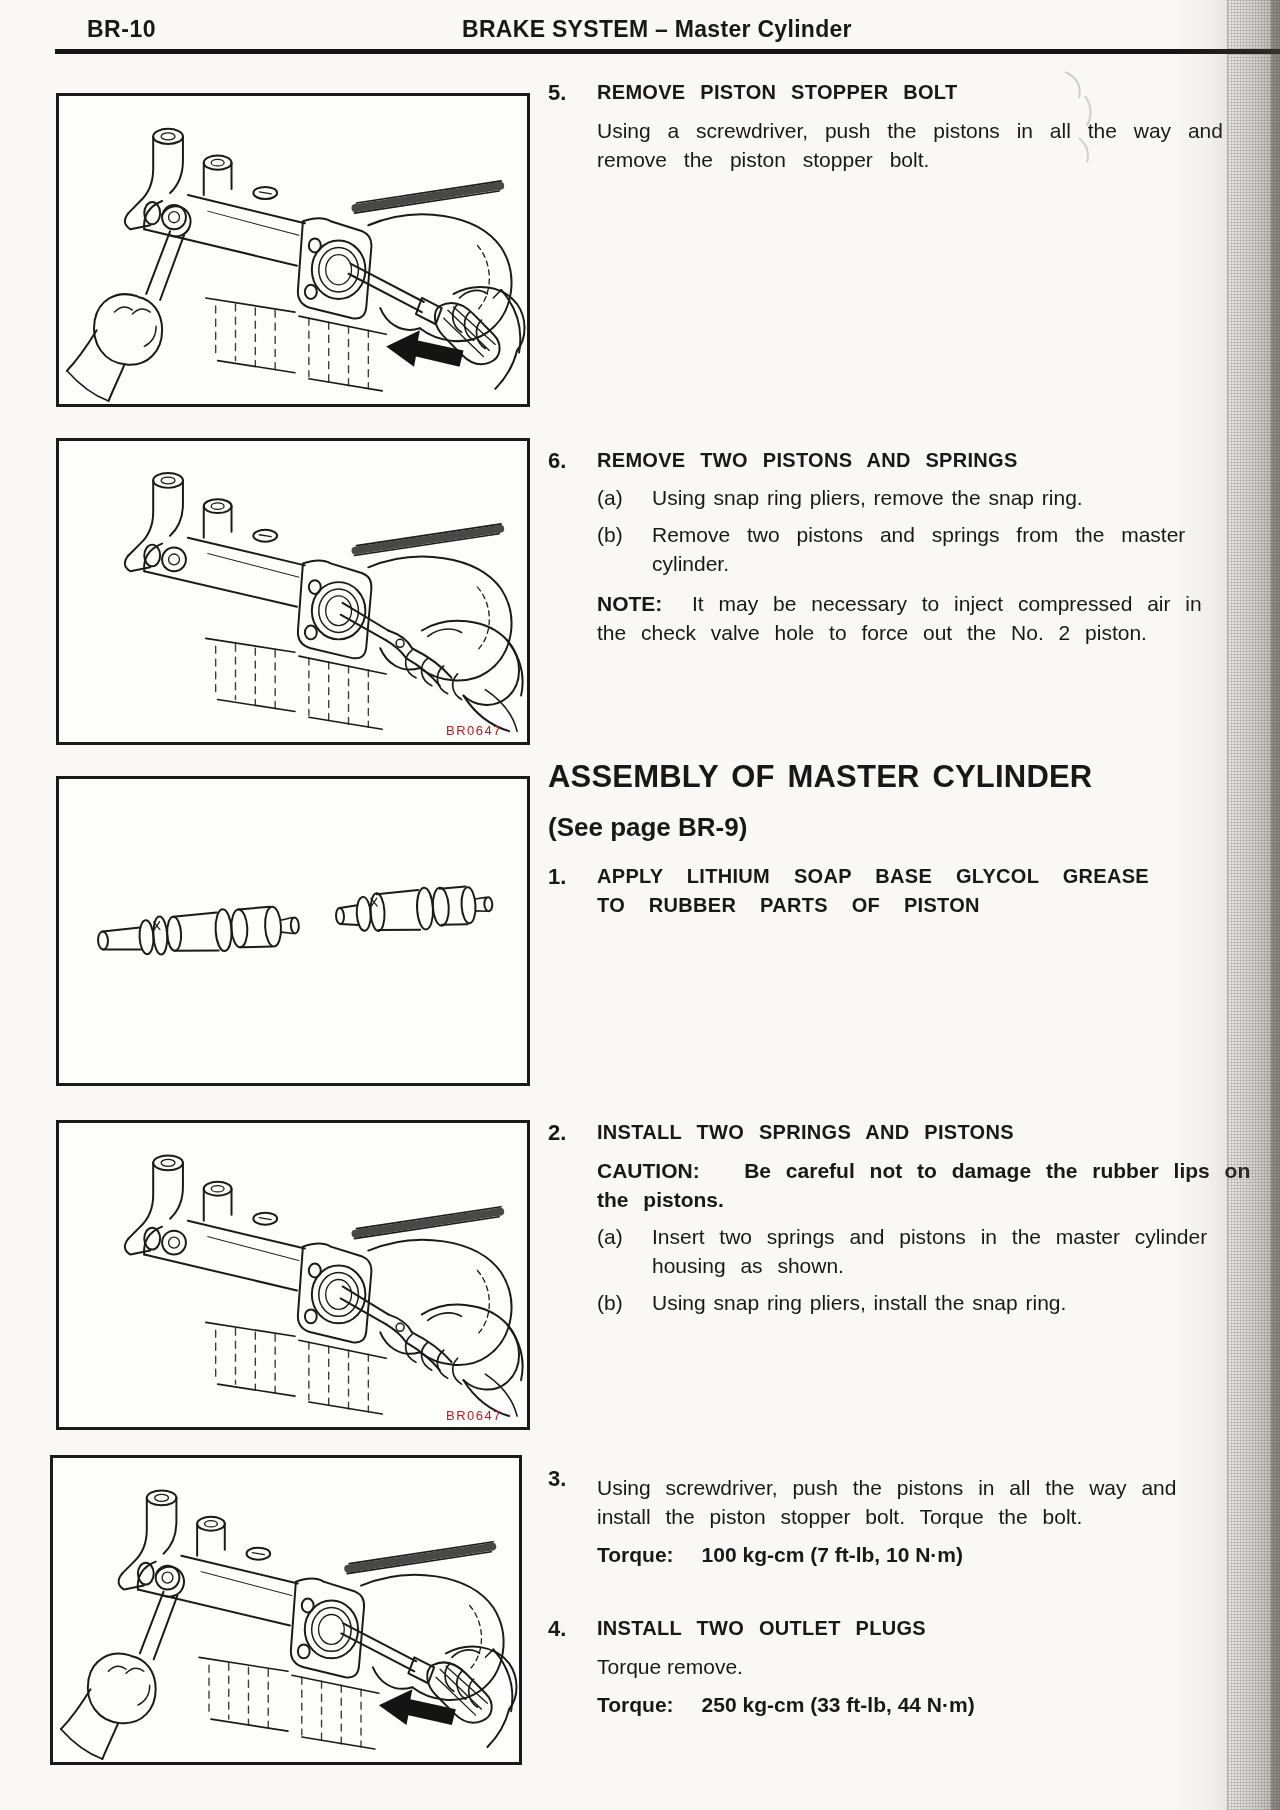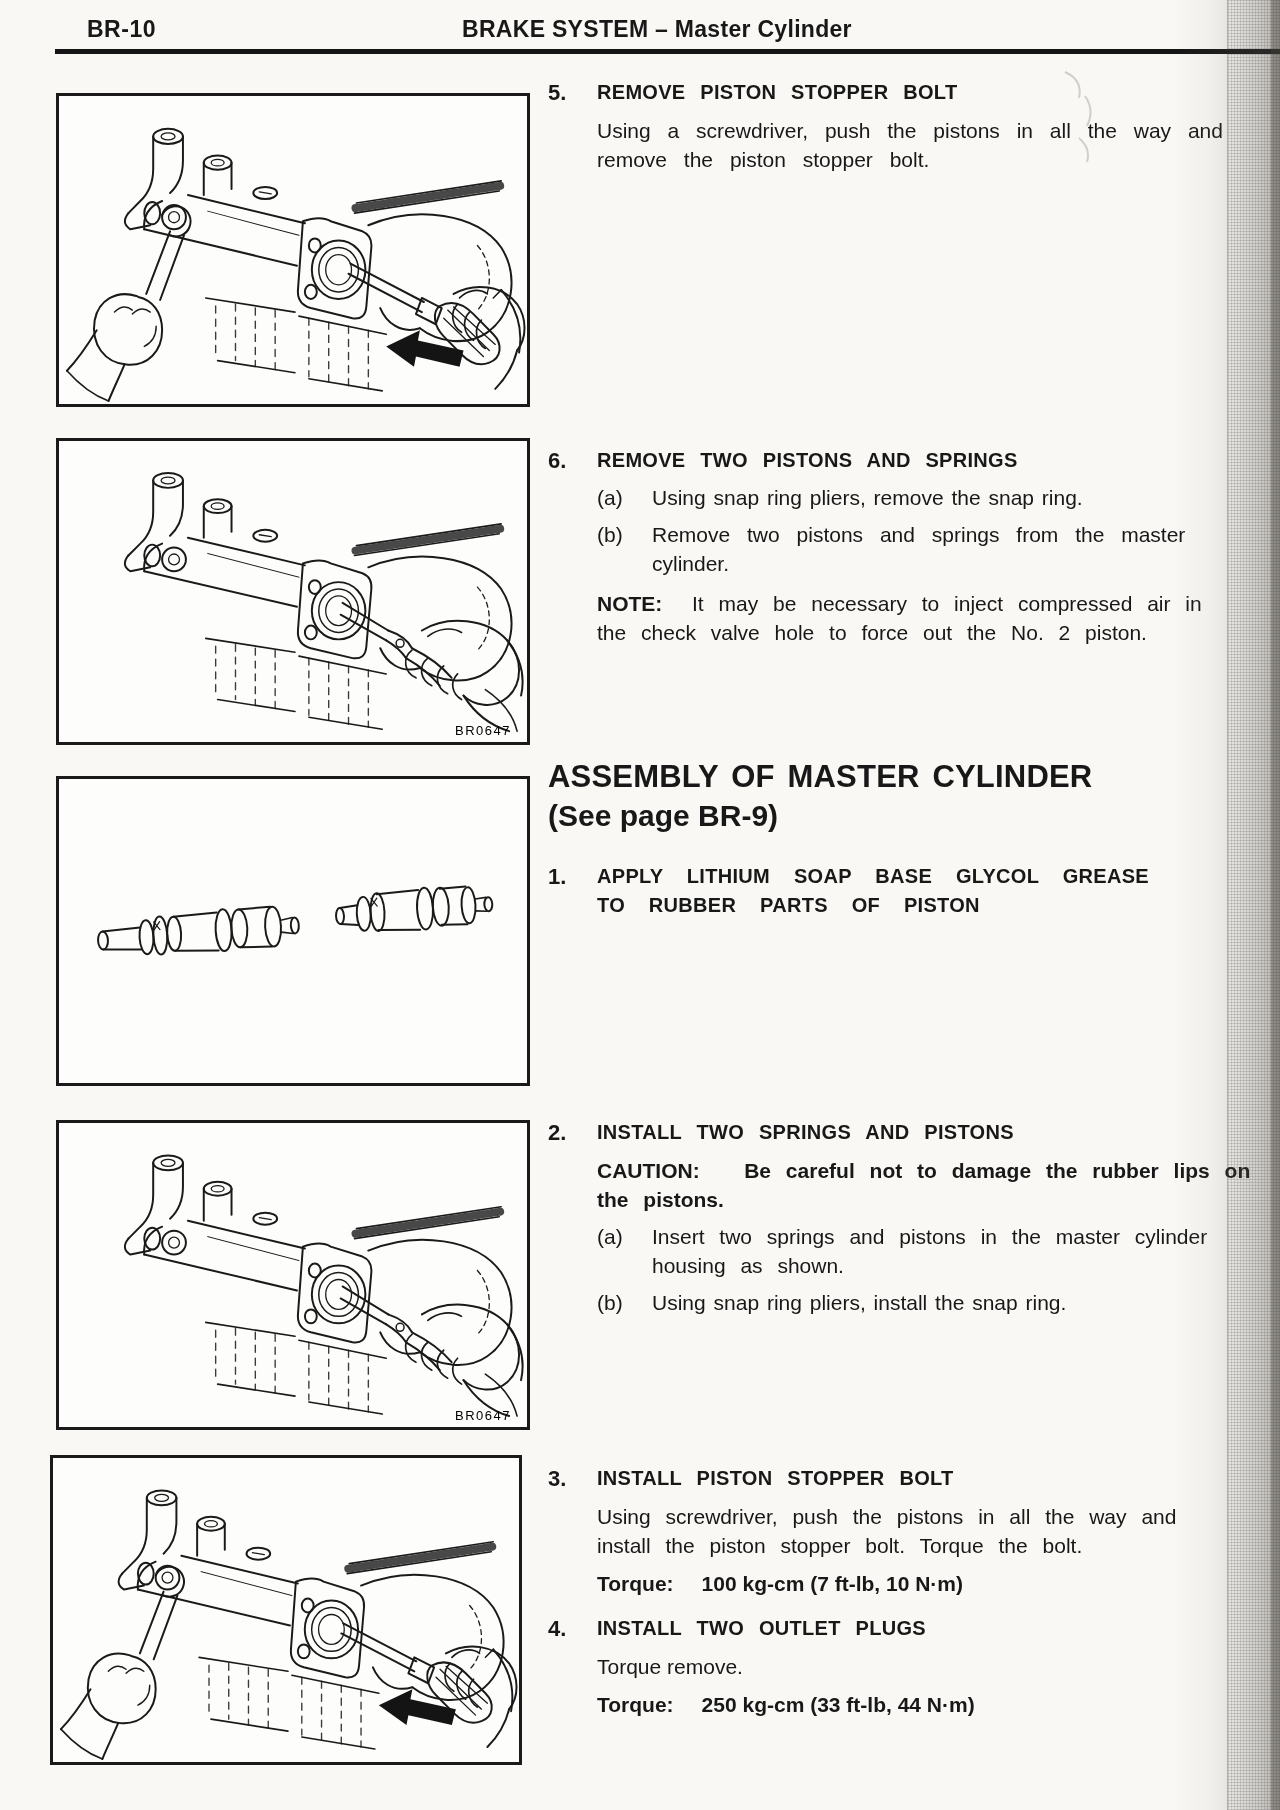--- a/index.html
+++ b/index.html
@@ -8,39 +8,39 @@
     background:#f9f8f5; overflow:hidden;
     font-family:"Liberation Sans", sans-serif; color:#181818;
   }
   
   .pgnum{position:absolute; left:57px; top:16px; font-size:23px; font-weight:700; letter-spacing:.5px;margin-left:30px;}
   .ptitle{position:absolute; left:462px; top:16px; font-size:23px; font-weight:700; letter-spacing:.3px;}
   .hrule{position:absolute; left:55px; top:49px; width:1225px; height:5px; background:#151515;}
   
   .fig{position:absolute; box-sizing:border-box; background:#fdfdfc; border:3px solid #1a1a1a;}
   .fig svg{display:block; width:100%; height:100%;}
-  .fig-label{position:absolute; right:16px; bottom:4px; font-size:13px; letter-spacing:1.5px; color:#000000;}
+  .fig-label{position:absolute; right:25px; bottom:4px; font-size:13px; letter-spacing:1.5px; color:#b91c1c;}
   
   .block{position:absolute; left:548px; width:722px; font-size:21px; line-height:29px;}
   .srow{display:flex;}
   .sn{flex:none; width:49px; font-weight:700; font-size:22px;}
   .sc{flex:1; min-width:0;}
   .heading{font-weight:700; font-size:20px; letter-spacing:.3px; word-spacing:9px;}
   .lines{white-space:pre-line;}
   .body{margin-top:9px;}
   .ws11{word-spacing:11px;}
   .ws9{word-spacing:9px;}
   .ws2{word-spacing:2px;}
   .item{display:flex; margin-top:8px;}
   .il{flex:none; width:55px;}
   .it{flex:1; min-width:0;}
   .note{margin-top:11px;}
   b.inl{font-weight:700;}
   .asm-h{font-size:31px; font-weight:700; letter-spacing:.2px; word-spacing:4px;}
-  .asm-sub{font-size:30px; font-weight:700; margin-top:10px;}
+  .asm-sub{font-size:26px; font-weight:700; margin-top:22px;}
   .torque{margin-top:9px; font-weight:700;}
   .torque .tv{margin-left:28px;}
   .s1h{word-spacing:18px;}
   
   .gutter{position:absolute; right:0; top:0; width:108px; height:1810px; pointer-events:none; z-index:30;
     background:linear-gradient(90deg, rgba(130,124,112,0) 0%, rgba(130,124,112,.07) 35%,
       rgba(108,103,93,.16) 60%, rgba(95,90,82,.28) 82%, rgba(78,74,68,.42) 100%);}
   .gutter::before{content:""; position:absolute; right:0; top:0; width:52px; height:100%;
     background:
       repeating-linear-gradient(180deg, rgba(40,40,40,.30) 0 1px, transparent 1px 3px),
@@ -311,21 +311,20 @@
           <div class="it ws2">Using snap ring pliers, install the snap ring.</div>
         </div>
       </div>
     </div>
   </div>
 
   <div class="block" style="top:1464px;">
     <div class="srow">
       <div class="sn">3.</div>
       <div class="sc">
-        <div class="heading">INSTALL PISTON STOPPER BOLT</div>
         <div class="body lines ws9">Using screwdriver, push the pistons in all the way and
 install the piston stopper bolt. Torque the bolt.</div>
         <div class="torque">
           <span>Torque:</span><span class="tv">100 kg-cm (7 ft-lb, 10 N·m)</span>
         </div>
       </div>
     </div>
   </div>
 
   <div class="block" style="top:1614px;">

